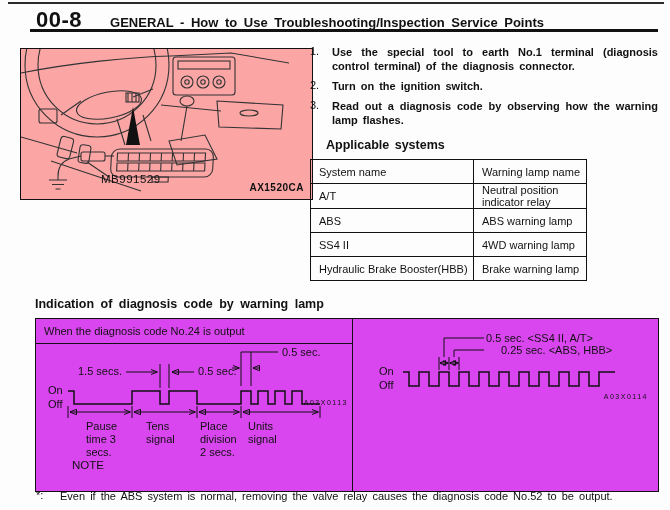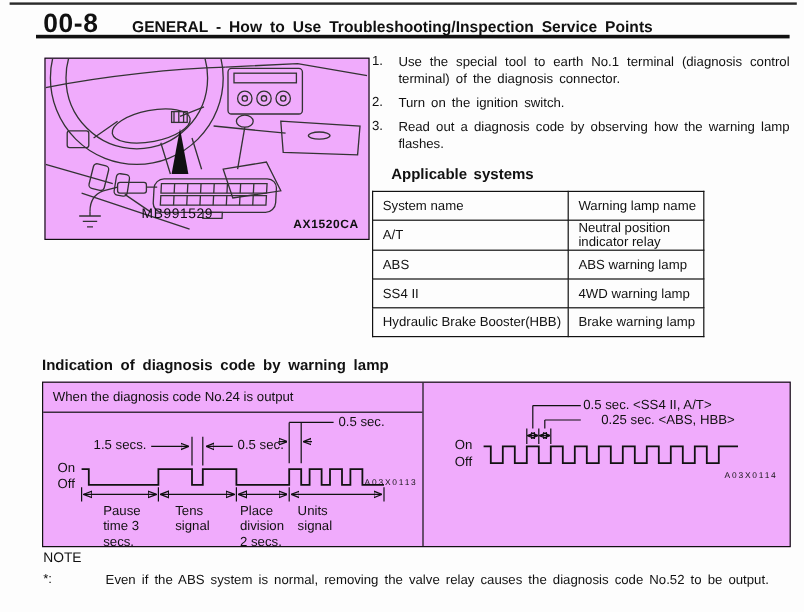--- a/index.html
+++ b/index.html
@@ -12,60 +12,60 @@
   }
   .scan-edge { position:absolute; left:8px; top:2px; width:656px; height:2px; background:#2a2a2a; }
 
   
   .page-header { position:absolute; left:36px; top:7px; display:flex; align-items:baseline; gap:28px; }
   .page-num { font-size:22px; font-weight:bold; letter-spacing:.5px; }
   .page-title { font-size:13px; font-weight:bold; word-spacing:3px; }
   .header-rule { position:absolute; left:30px; top:29px; width:628px; height:2.5px; background:#111; }
 
   
-  .figure-box { position:absolute; left:37px; top:48px; width:271px; height:152px; border:1.5px solid #111; background:#f0abfc; }
+  .figure-box { position:absolute; left:20px; top:48px; width:293px; height:152px; border:1.5px solid #111; background:#fca5a5; }
   .figure-box svg { position:absolute; left:0; top:0; }
   .figure-box svg * { stroke:#333; stroke-width:1.1; fill:none; }
   .figure-box svg .solid { fill:#111; stroke:none; }
   .fig-tool-label { position:absolute; left:80px; top:124px; font-size:11.5px; letter-spacing:.5px; }
   .fig-code { position:absolute; right:8px; bottom:6px; font-size:10px; font-weight:bold; letter-spacing:.5px; }
 
   
   .right-col { position:absolute; left:310px; top:45px; width:348px; }
   .sec-title { font-size:12.5px; font-weight:bold; word-spacing:3px; margin-bottom:8px; }
   .step { display:flex; margin-bottom:6px; }
   .step-num { width:22px; flex:0 0 22px; font-size:11px; }
-  .step-text { flex:1; font-size:11px; line-height:14px; text-align:justify; word-spacing:2px; }
+  .step-text { flex:1; font-size:11px; line-height:14px; text-align:justify; word-spacing:2px;font-weight:bold; }
   .subsec-title { font-size:12.5px; font-weight:bold; word-spacing:2px; margin:11px 16px 7px; }
   .sys-table { width:277px; border-collapse:collapse; border:1.5px solid #111; }
   .sys-table td { border:1px solid #111; height:24px; padding:0 0 0 8px; font-size:11px; vertical-align:middle; }
   .sys-table .c1 { width:163px; }
 
   
   .ind-title { position:absolute; left:35px; top:297px; font-size:12.5px; font-weight:bold; word-spacing:3px; }
-  .diag-box { position:absolute; left:35px; top:318px; width:624px; height:138px; border:1.5px solid #111; display:flex; background:#f0abfc; }
+  .diag-box { position:absolute; left:35px; top:318px; width:624px; height:174px; border:1.5px solid #111; display:flex; background:#d946ef; }
   .diag-col { position:relative; }
   .diag-col.left  { width:317px; border-right:1.2px solid #111; }
   .diag-col.right { flex:1; }
   .diag-header { height:25px; line-height:25px; padding-left:8px; border-bottom:1.2px solid #111; font-size:11px; }
   .diag-body { position:relative; height:110px; }
   .diag-body svg { position:absolute; left:0; top:0; }
   .diag-body svg line, .diag-body svg polyline, .diag-body svg path { stroke:#111; fill:none; }
   .diag-body svg .wf { stroke-width:1.5; }
   .diag-body svg .thin { stroke-width:1; }
   .wlabel { position:absolute; font-size:11px; line-height:13px; }
   .pre { white-space:pre-line; }
   .fig-id { position:absolute; font-size:7px; letter-spacing:1.5px; color:#111; }
 
   
   .note-block { position:absolute; left:36px; top:459px; width:614px; }
-  .note-title { font-size:11.5px; margin-bottom:6px; }
+  .note-title { font-size:11.5px; margin-bottom:18px;padding-left:36px; }
   .note-row { display:flex; }
   .note-marker { width:24px; flex:0 0 24px; font-size:11px; }
-  .note-text { flex:1; font-size:11px; line-height:14px; text-align:justify; word-spacing:2px;margin-left:28px; }
+  .note-text { flex:1; font-size:11px; line-height:14px; text-align:justify; word-spacing:2px; }
 </style>
 </head>
 <body>
 
 <div class="page">
   <div class="scan-edge"></div>
 
   <div class="page-header">
     <span class="page-num">00-8</span>
     <span class="page-title">GENERAL - How to Use Troubleshooting/Inspection Service Points</span>

